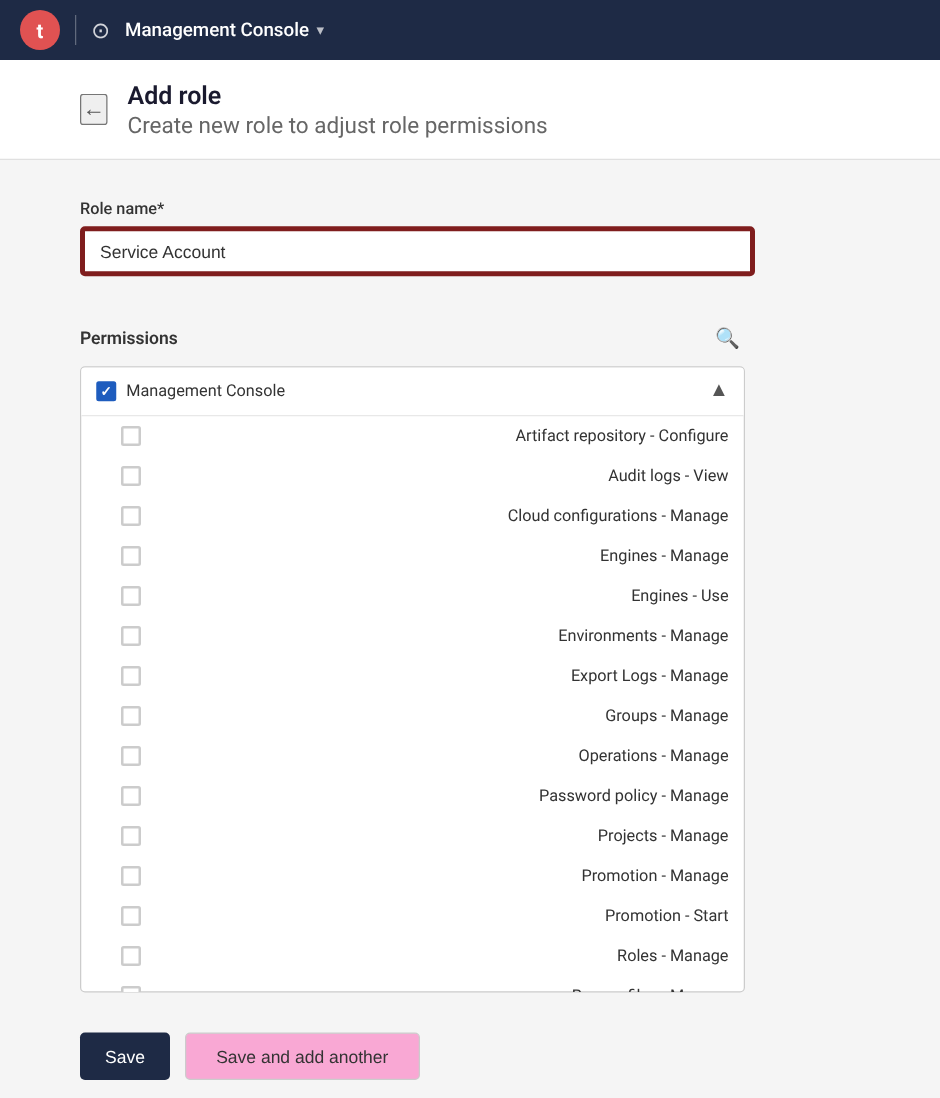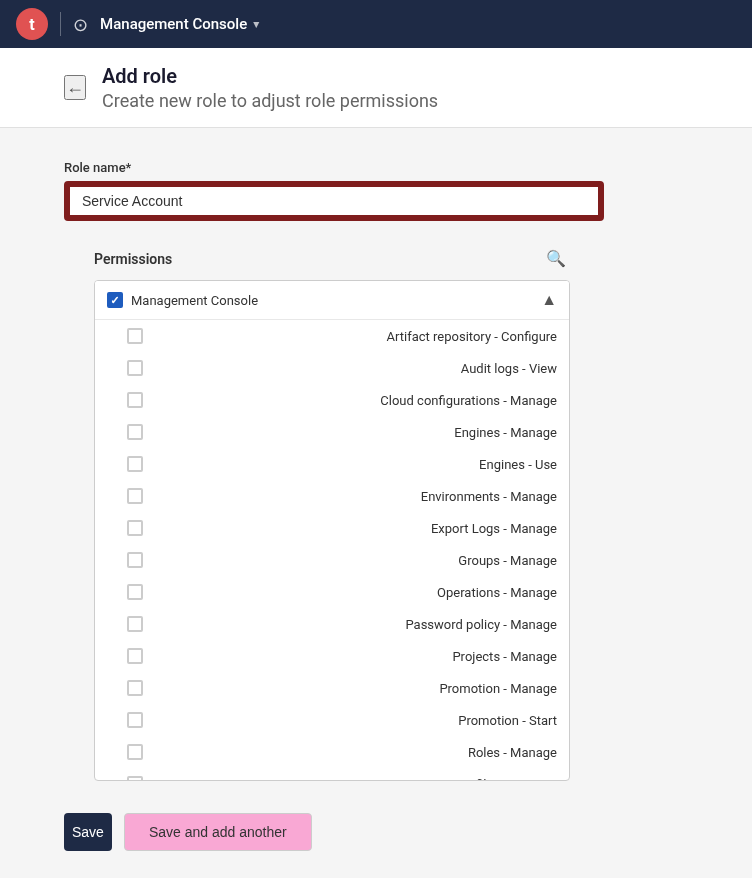--- a/index.html
+++ b/index.html
@@ -71,44 +71,43 @@
       margin-top: 2px;
     }
 
     
     .main-content {
       padding: 32px 64px;
     }
 
     
     .form-group {
-      margin-bottom: 24px;
+      margin-bottom: 36px;
     }
     .form-label {
       font-size: 13px;
       font-weight: 500;
       color: #333;
       margin-bottom: 6px;
       display: block;
     }
     .form-input {
       width: 540px;
       height: 40px;
-      border: 6px solid #7f1d1d;
+      border: 4px solid #7f1d1d;
       border-radius: 4px;
       padding: 0 12px;
       font-size: 14px;
       color: #333;
       outline: none;
     }
 
     
     .permissions-section {
-      width: 476px;
-      margin-left: 30px;
+      width: 532px;
     }
     .permissions-header {
       display: flex;
       align-items: center;
       justify-content: space-between;
       margin-bottom: 8px;
     }
     .permissions-label {
       font-size: 14px;
       font-weight: 600;
@@ -203,21 +202,21 @@
     .buttons-row {
       display: flex;
       gap: 12px;
       margin-top: 32px;
     }
     .btn-primary {
       background: #1e2a45;
       color: white;
       border: none;
       border-radius: 4px;
-      padding: 10px 8px;
+      padding: 10px 20px;
       font-size: 14px;
       font-weight: 500;
       cursor: pointer;
     }
     .btn-secondary {
       background: #f9a8d4;
       color: #333;
       border: 1px solid #ccc;
       border-radius: 4px;
       padding: 10px 24px;

